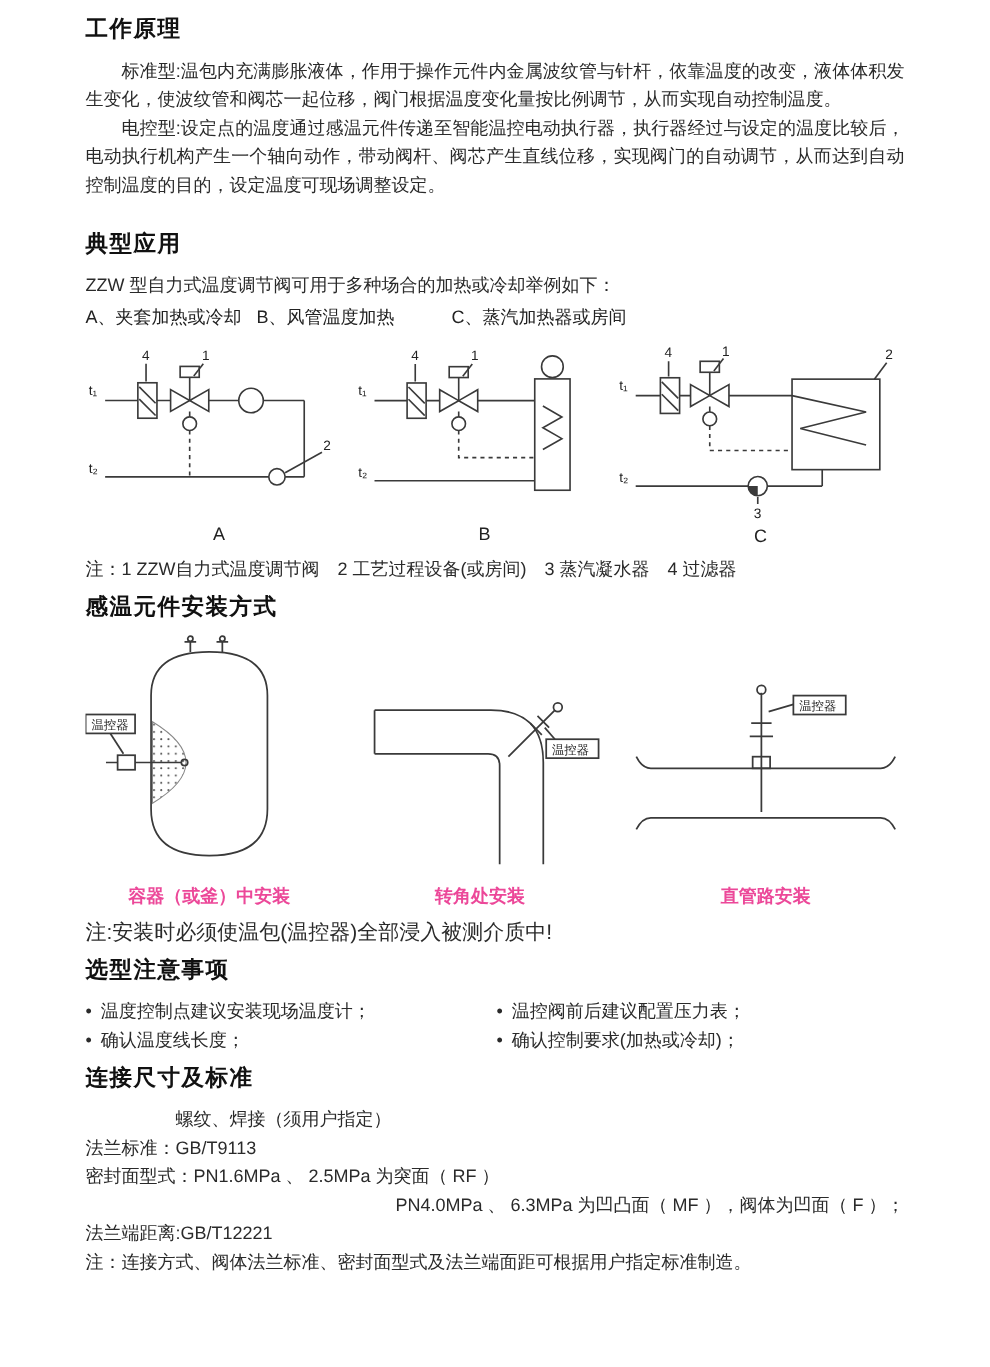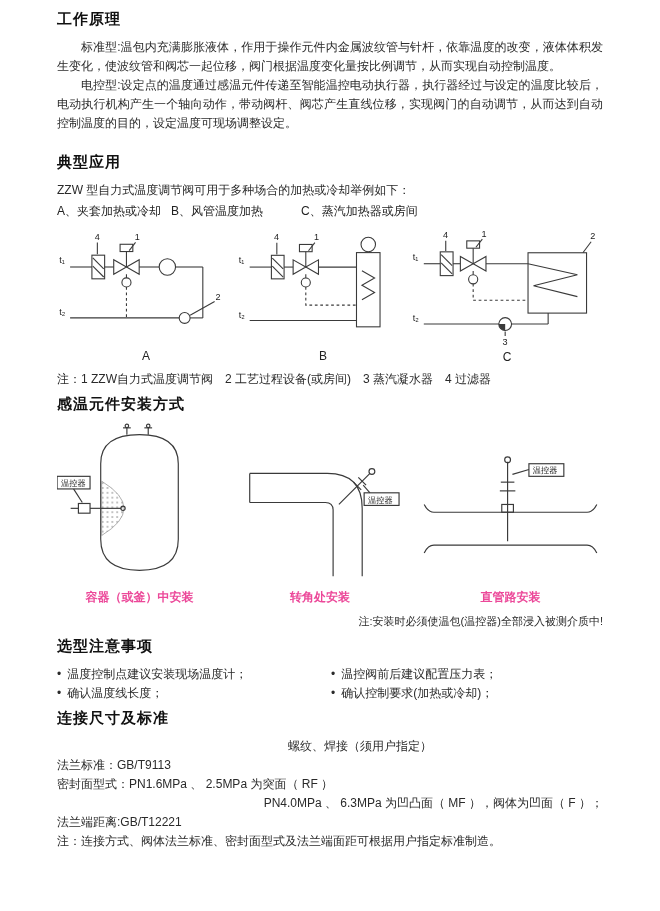--- a/index.html
+++ b/index.html
@@ -28,27 +28,27 @@
   .case-c { margin-left:38px; }
   .diagram-row {
     margin-top:6px; display:flex; justify-content:space-between; align-items:flex-start;
   }
   .figure { display:flex; flex-direction:column; align-items:center; }
   .fig-letter { font-size:12px; color:#222; margin-top:2px; }
   .install-row {
     margin-top:8px; display:flex; justify-content:space-between; align-items:flex-end;
   }
   .fig-caption { font-size:12px; font-weight:bold; color:#ec4899; margin-top:6px; }
-  .small-note { font-size:11px;text-align:right; }
+  .small-note { font-size:14px; }
   .bullets {
     margin-top:4px; display:grid; grid-template-columns:274px auto;
     font-size:12px; line-height:19px; color:#2a2a2a;
   }
   .bullet-item .bl { margin-right:6px; }
-  .ind1 { padding-left:60px;text-align:center; }
+  .ind1 { padding-left:60px; }
   .ind2 { padding-left:72px;text-align:right; }
   svg text { font-family:"Liberation Sans","DejaVu Sans",sans-serif; }
 </style>
 </head>
 <body>
 
 <div class="page">
 
   <section>
     <h2 class="sec">工作原理</h2>

